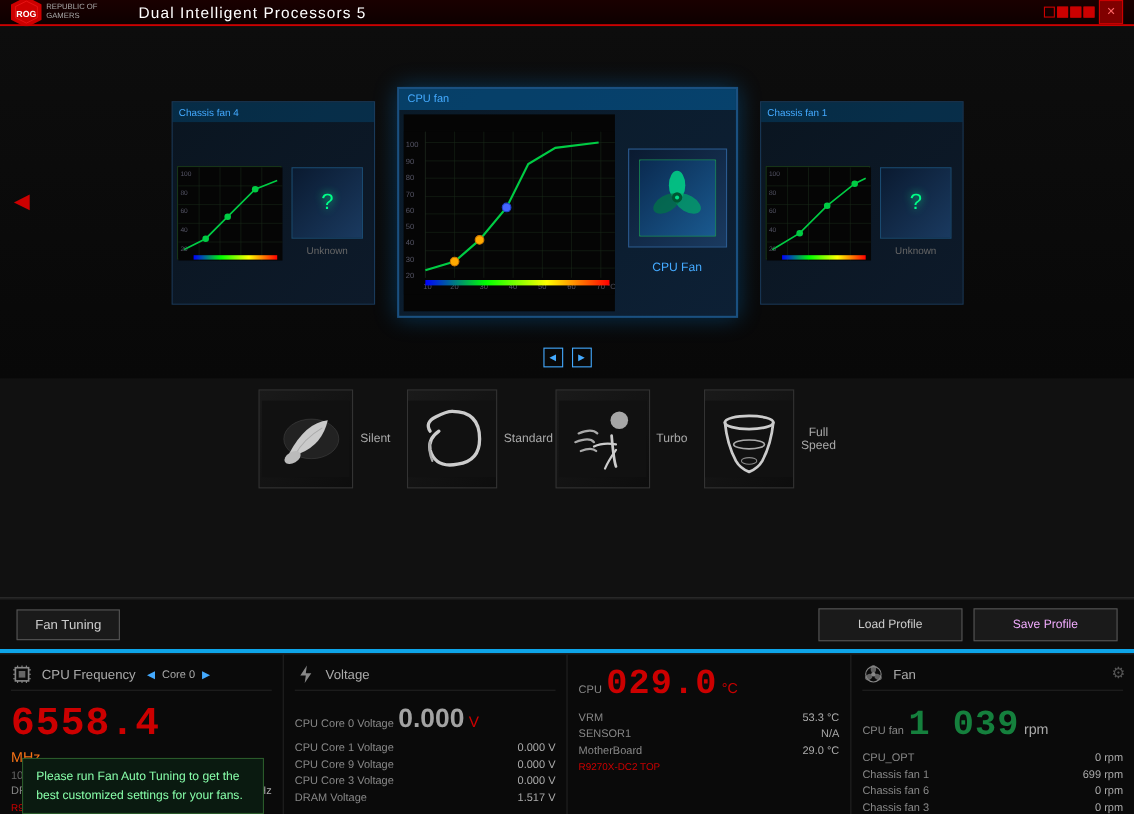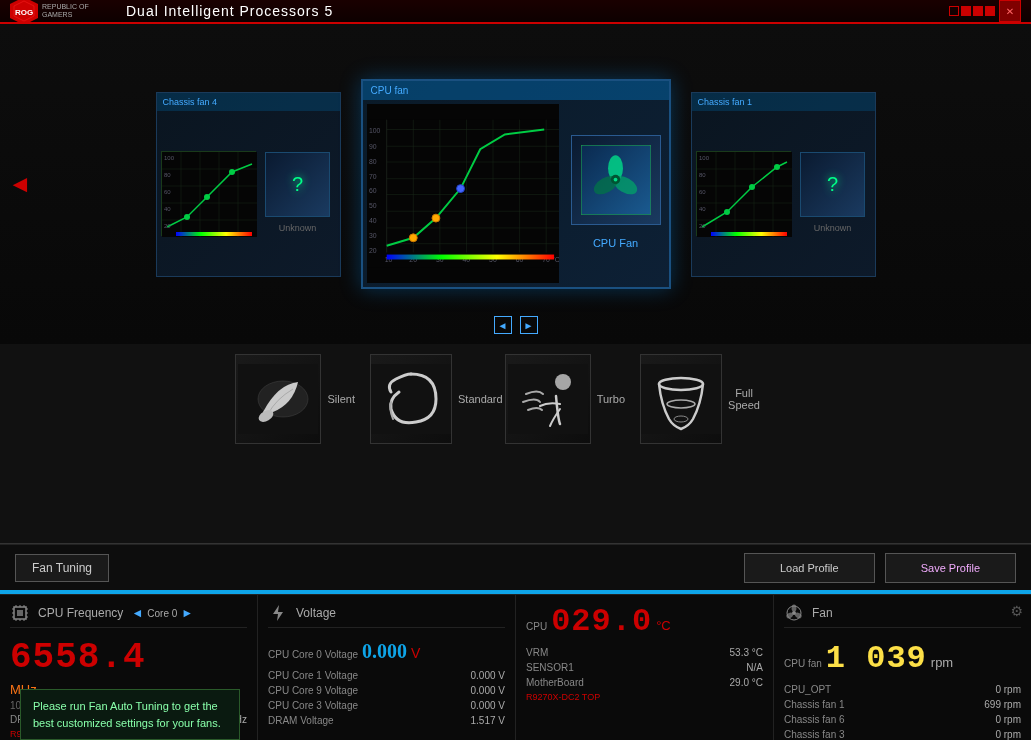--- a/index.html
+++ b/index.html
@@ -421,30 +421,30 @@
     .temp-big {
       font-size: 32px;
       color: #cc0000;
       font-family: 'Courier New', monospace;
       font-weight: bold;
       letter-spacing: 1px;
     }
 
     .fan-rpm-big {
       font-size: 32px;
-      color: #fde047;
+      color: #15803d;
       font-family: 'Courier New', monospace;
       font-weight: bold;
       letter-spacing: 1px;
     }
 
     .voltage-big {
-      font-size: 20px;
-      color: #0ea5e9;
-      font-family: Liberation Serif, serif;
+      font-size: 24px;
+      color: #a3a3a3;
+      font-family: Liberation Sans, sans-serif;
       font-weight: bold;
     }
 
     
     .core-selector {
       display: flex;
       align-items: center;
       gap: 4px;
       font-size: 10px;
       color: #aaa;

